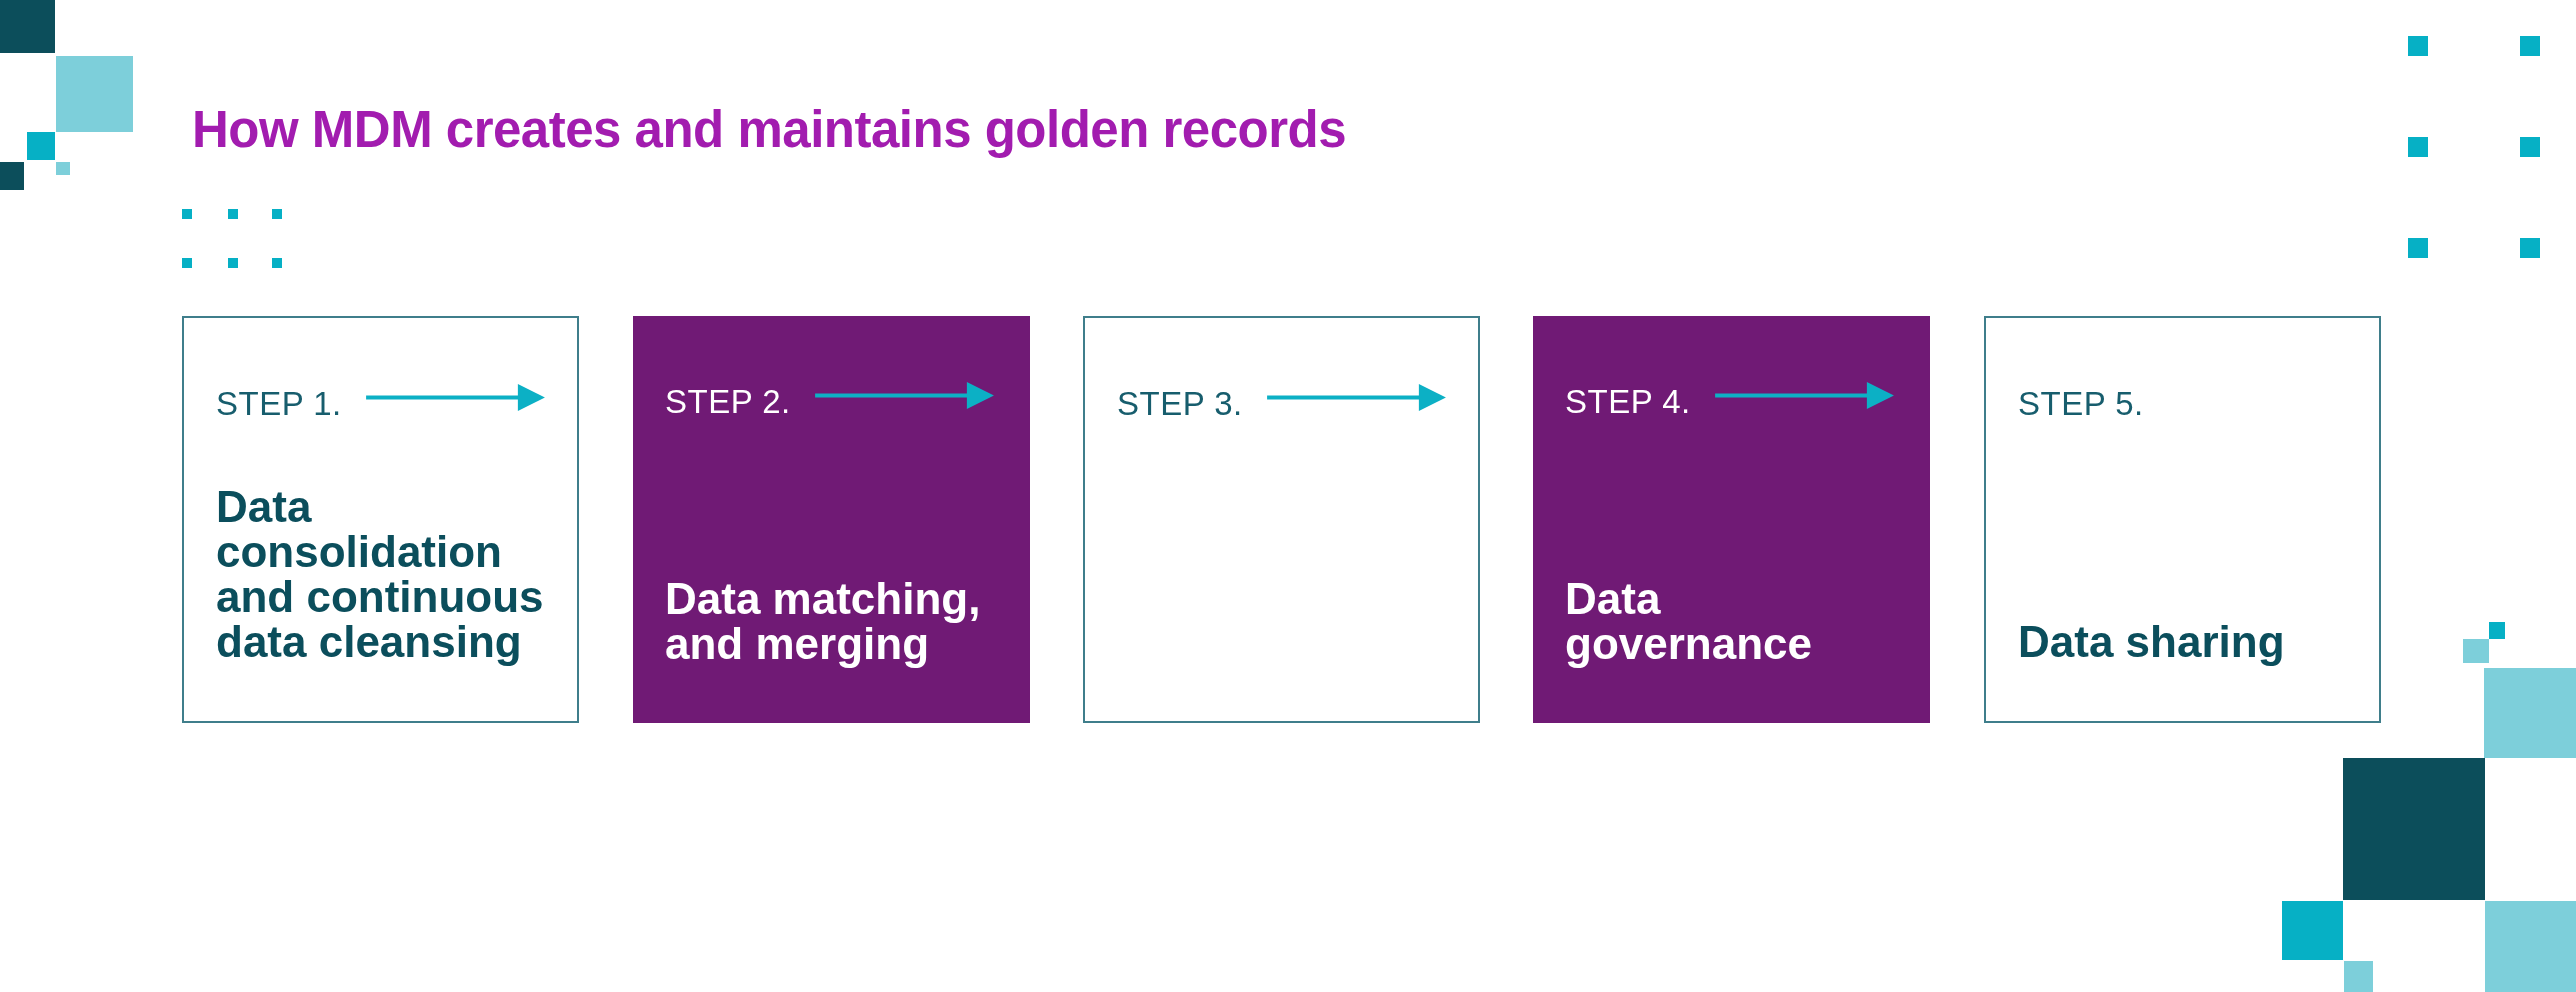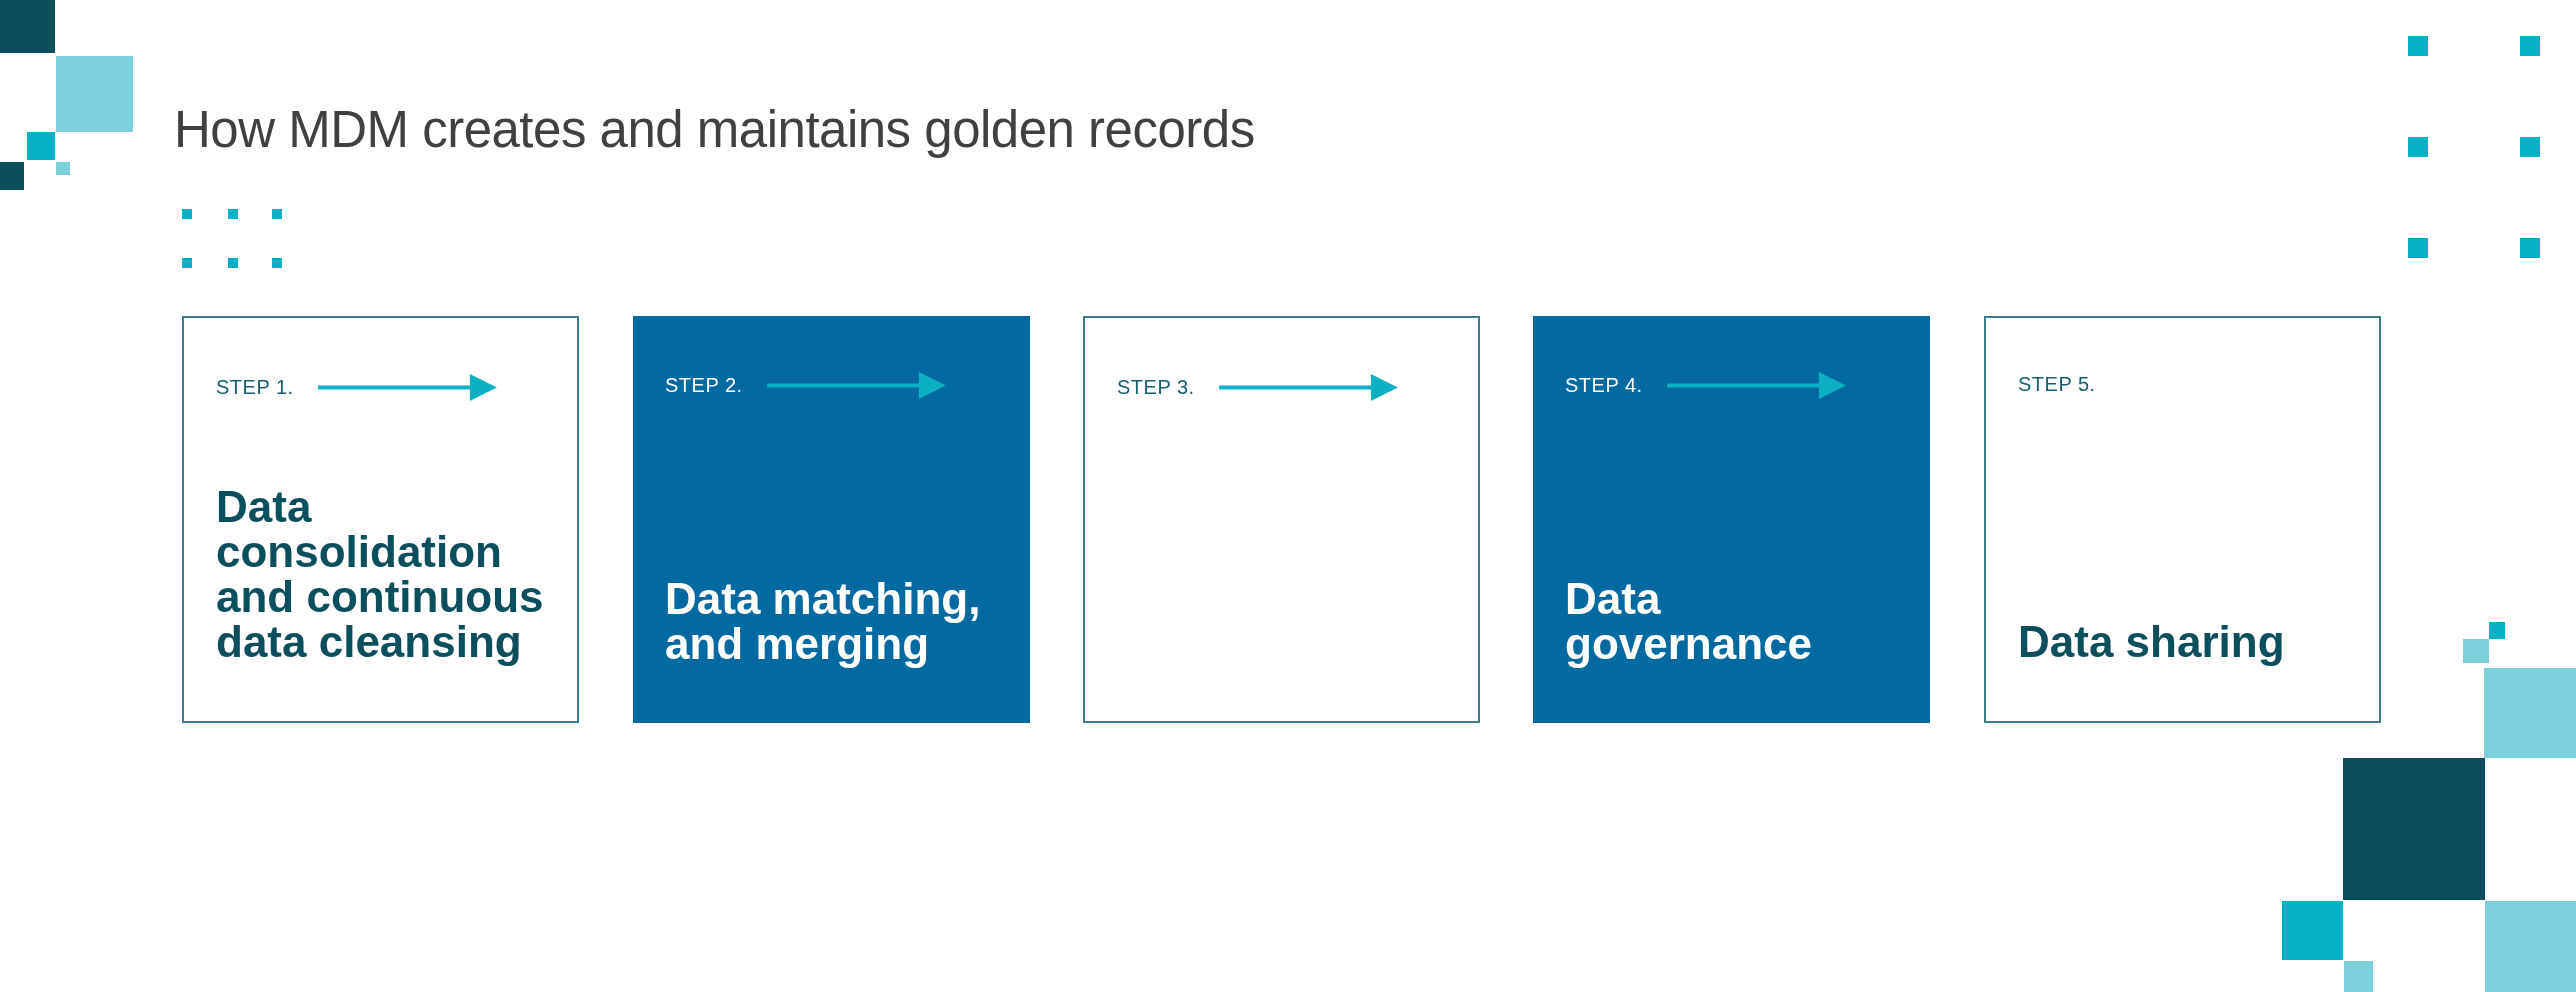--- a/index.html
+++ b/index.html
@@ -11,55 +11,56 @@
     overflow: hidden;
     font-family: "Liberation Sans", sans-serif;
   }
   .sq { position: absolute; }
   .c-cyan  { background: #06b0c5; }
   .c-light { background: #7dcfda; }
   .c-dark  { background: #0c4e5b; }
 
   .page-title {
     position: absolute;
-    left: 174px;
+    left: 192px;
     top: 102px;
     font-size: 51px;
-    font-weight: 400;
+    font-weight: 700;
     letter-spacing: -0.5px;
     line-height: 1.1;
-    color: #404040;
+    color: #a21caf;
     white-space: nowrap;
   }
 
   .card {
     position: absolute;
     top: 316px;
     width: 397px;
     height: 407px;
     box-sizing: border-box;
   }
   .card.light { background: #ffffff; border: 2px solid #3f7e8b; }
-  .card.dark  { background: #0369a1; }
+  .card.dark  { background: #701a75; }
 
   .step-row {
     position: absolute;
     left: 32px;
     top: 55px;
     right: 13.7px;
     display: flex;
     align-items: center;
     gap: 23.5px;
   }
   .step-label {
-    font-size: 20px;
+    font-size: 33px;
     font-weight: 400;
     letter-spacing: 0.5px;
     line-height: 1.15;
     white-space: nowrap;
+    margin-top: 12px;
   }
   .card.light .step-label { color: #175d6d; }
   .card.dark  .step-label { color: #ffffff; }
 
   .arrow-svg { flex: 0 0 auto; display: block; }
 
   .card-title {
     position: absolute;
     left: 32px;
     right: 17.7px;

